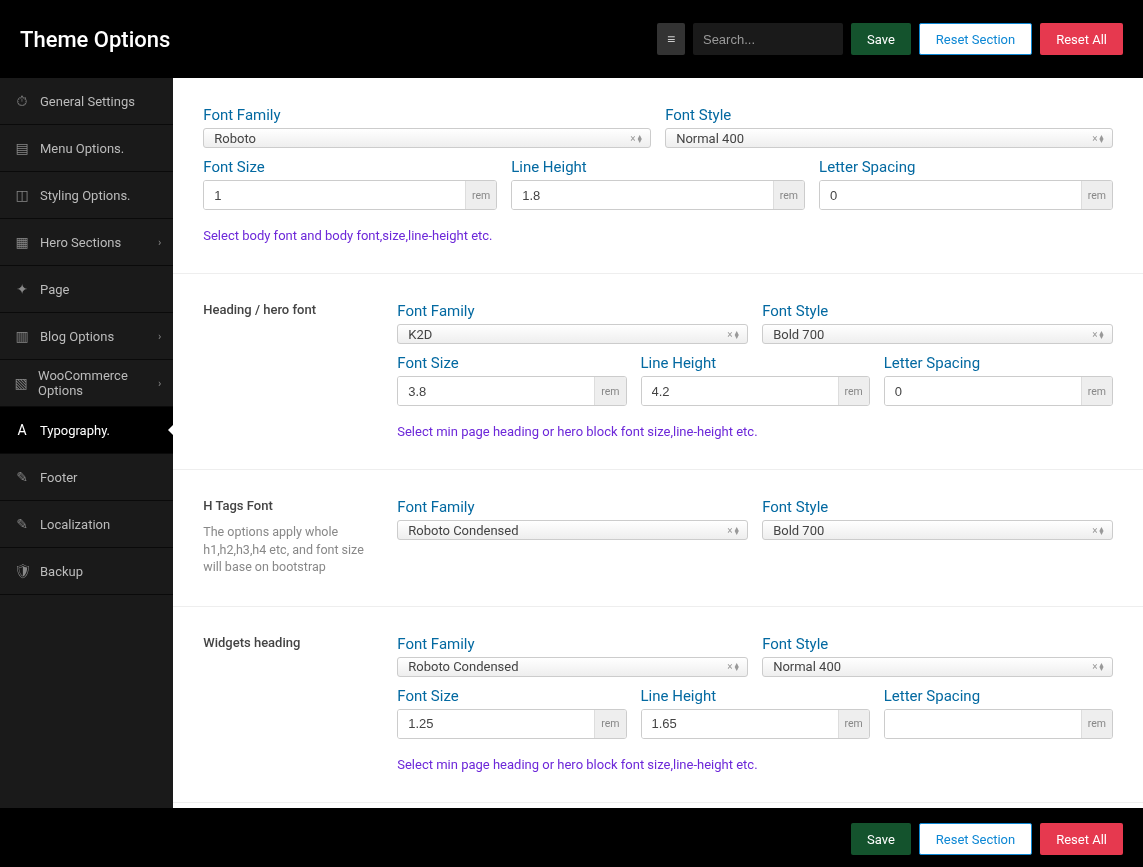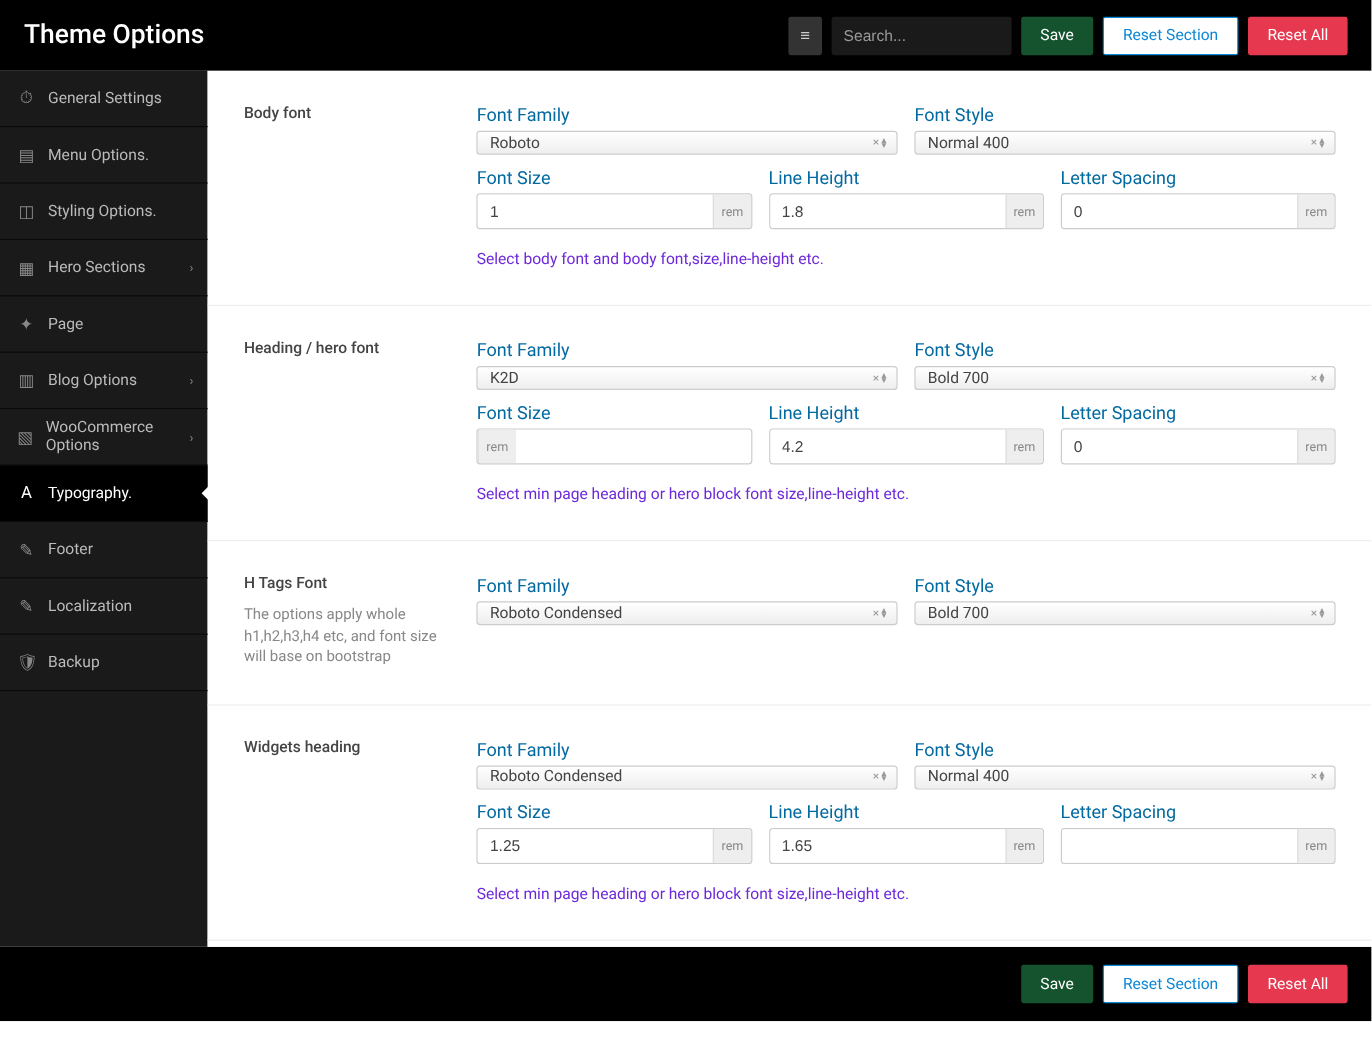--- a/index.html
+++ b/index.html
@@ -6,21 +6,21 @@
   body {
     font-family: -apple-system, "Segoe UI", Roboto, Arial, sans-serif;
     font-size: 13px;
     background: #fff;
     width: 1143px;
     color: #333;
   }
   
   .topbar {
     background: #000;
-    height: 59px;
+    height: 78px;
     display: flex;
     align-items: center;
     padding: 0 20px;
   }
   .topbar .title {
     color: #fff;
     font-size: 22px;
     font-weight: 500;
     flex: 1;
   }
@@ -255,23 +255,20 @@
         <span class="ico">✎</span>
         <span>Localization</span>
       </div>
       <div class="side-item">
         <span class="ico">🛡</span>
         <span>Backup</span>
       </div>
     </div>
   <div class="content" id="content">
       <div class="section">
-        <div class="left">
-          <div class="name">Body font</div>
-        </div>
         <div class="right">
           <div class="row">
             <div class="col" style="flex: 2 1 0%;">
               <span class="lbl">Font Family</span>
               <div class="select">
                 <span>Roboto</span>
                 <span class="indicators">× <span style="font-size:7px; display:inline-block; line-height:4px; vertical-align:middle;">▲<br>▼</span></span>
               </div>
             </div>
             <div class="col" style="flex: 2 1 0%;">
@@ -326,20 +323,21 @@
               <div class="select">
                 <span>Bold 700</span>
                 <span class="indicators">× <span style="font-size:7px; display:inline-block; line-height:4px; vertical-align:middle;">▲<br>▼</span></span>
               </div>
             </div>
           </div>
           <div class="row">
             <div class="col">
               <span class="lbl">Font Size</span>
               <div class="input-unit">
+                <input value="3.8" style="">
                 <span class="unit">rem</span>
               </div>
             </div>
             <div class="col">
               <span class="lbl">Line Height</span>
               <div class="input-unit">
                 <input value="4.2" style="">
                 <span class="unit">rem</span>
               </div>
             </div>

